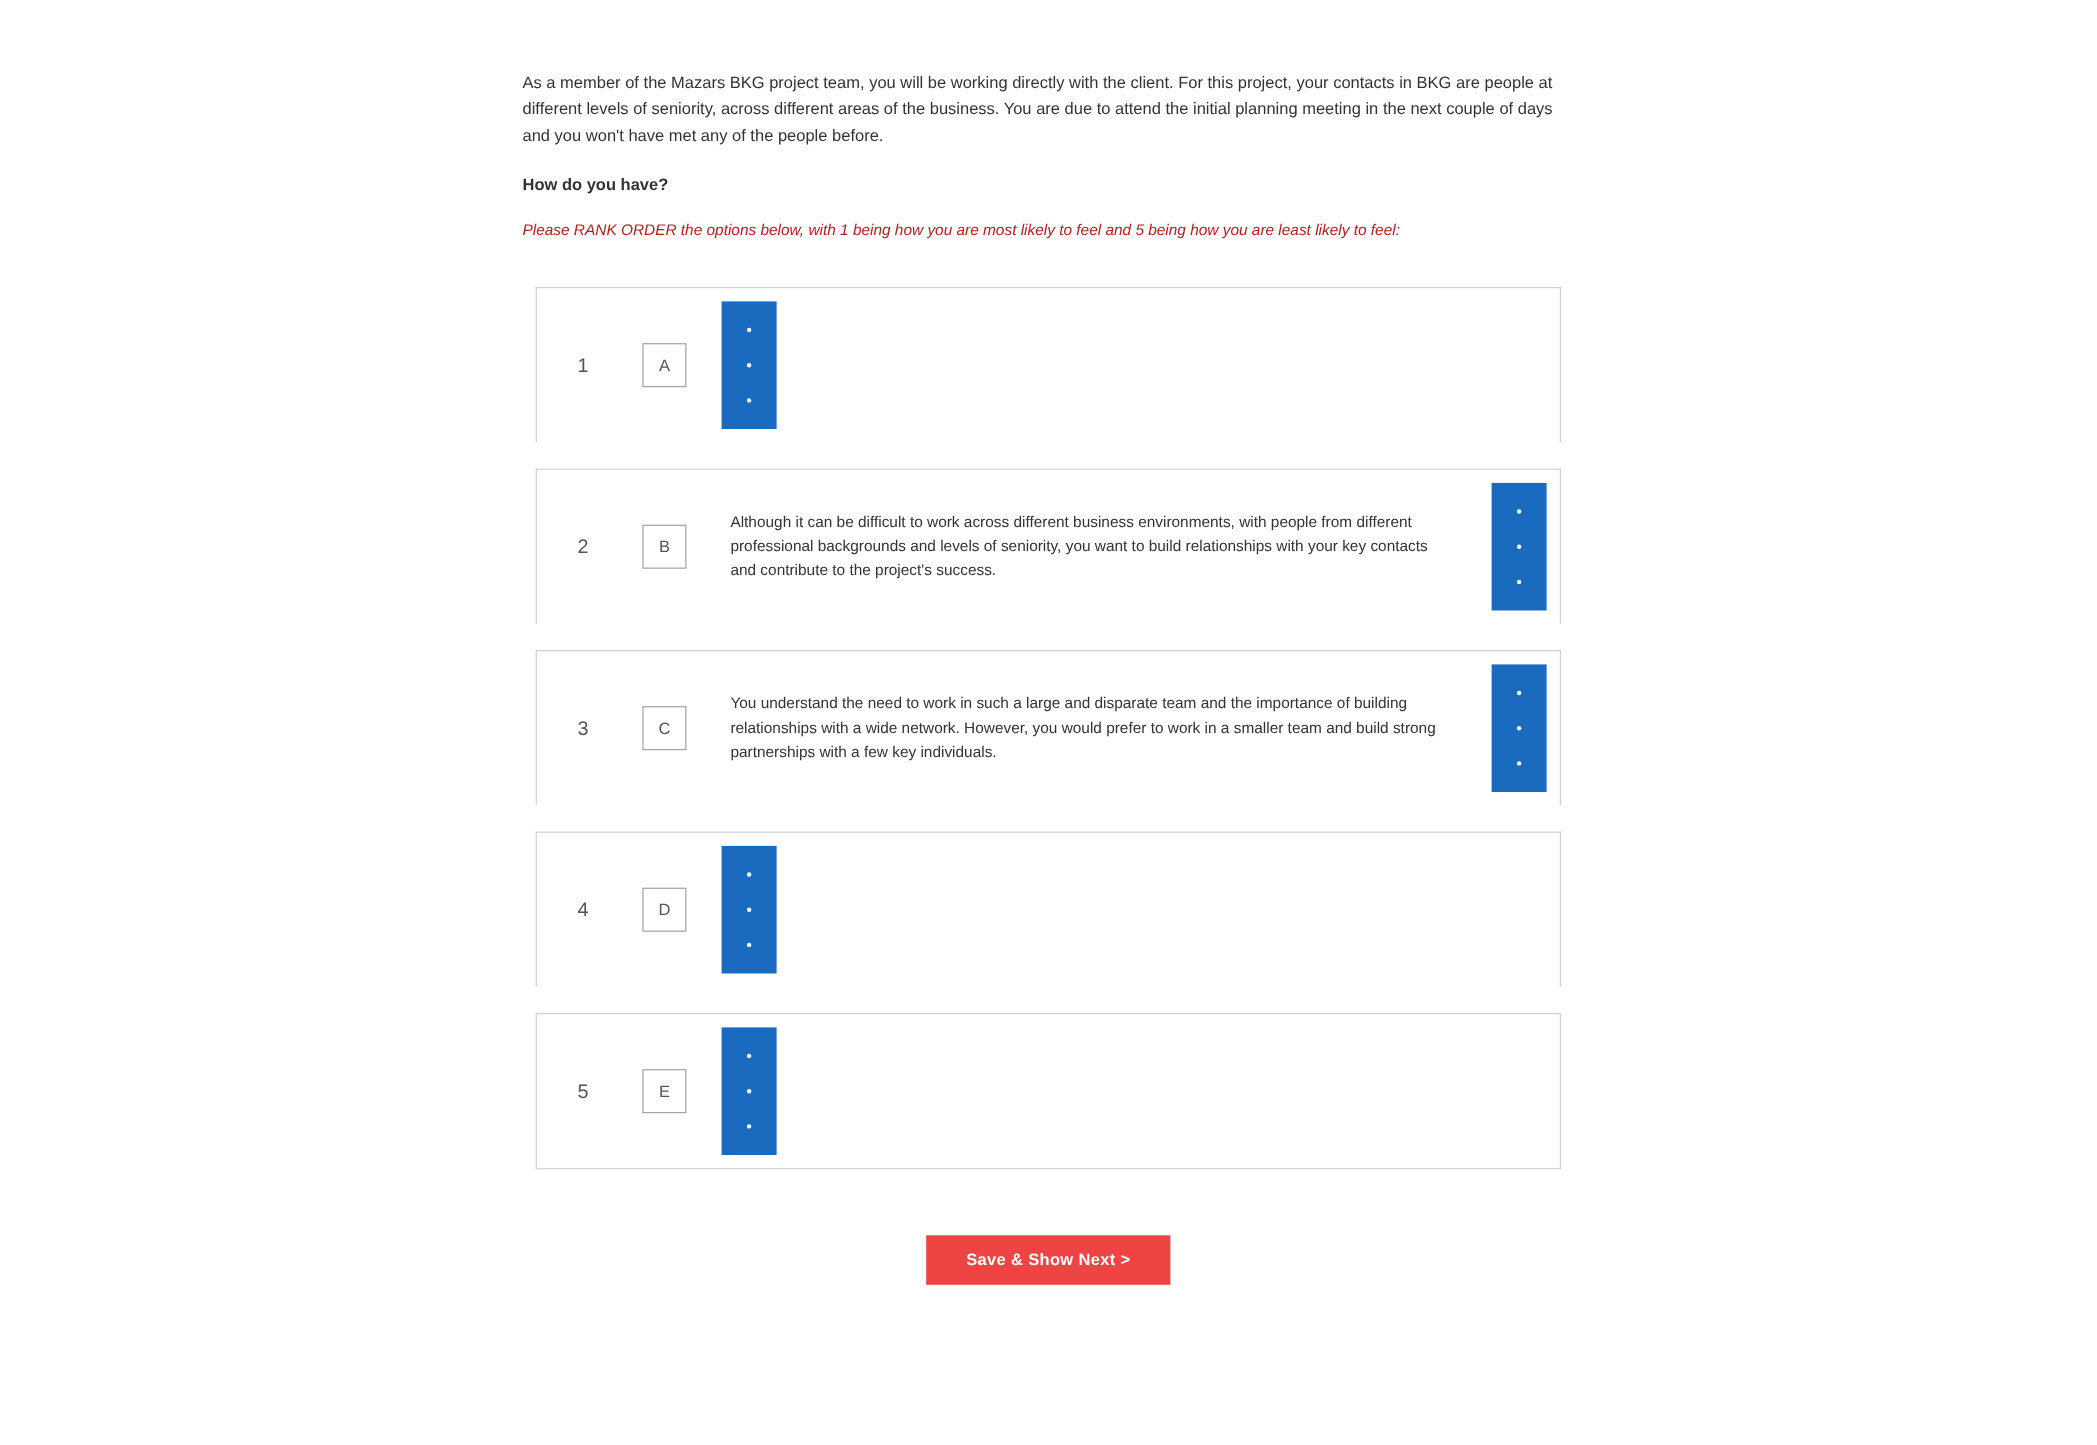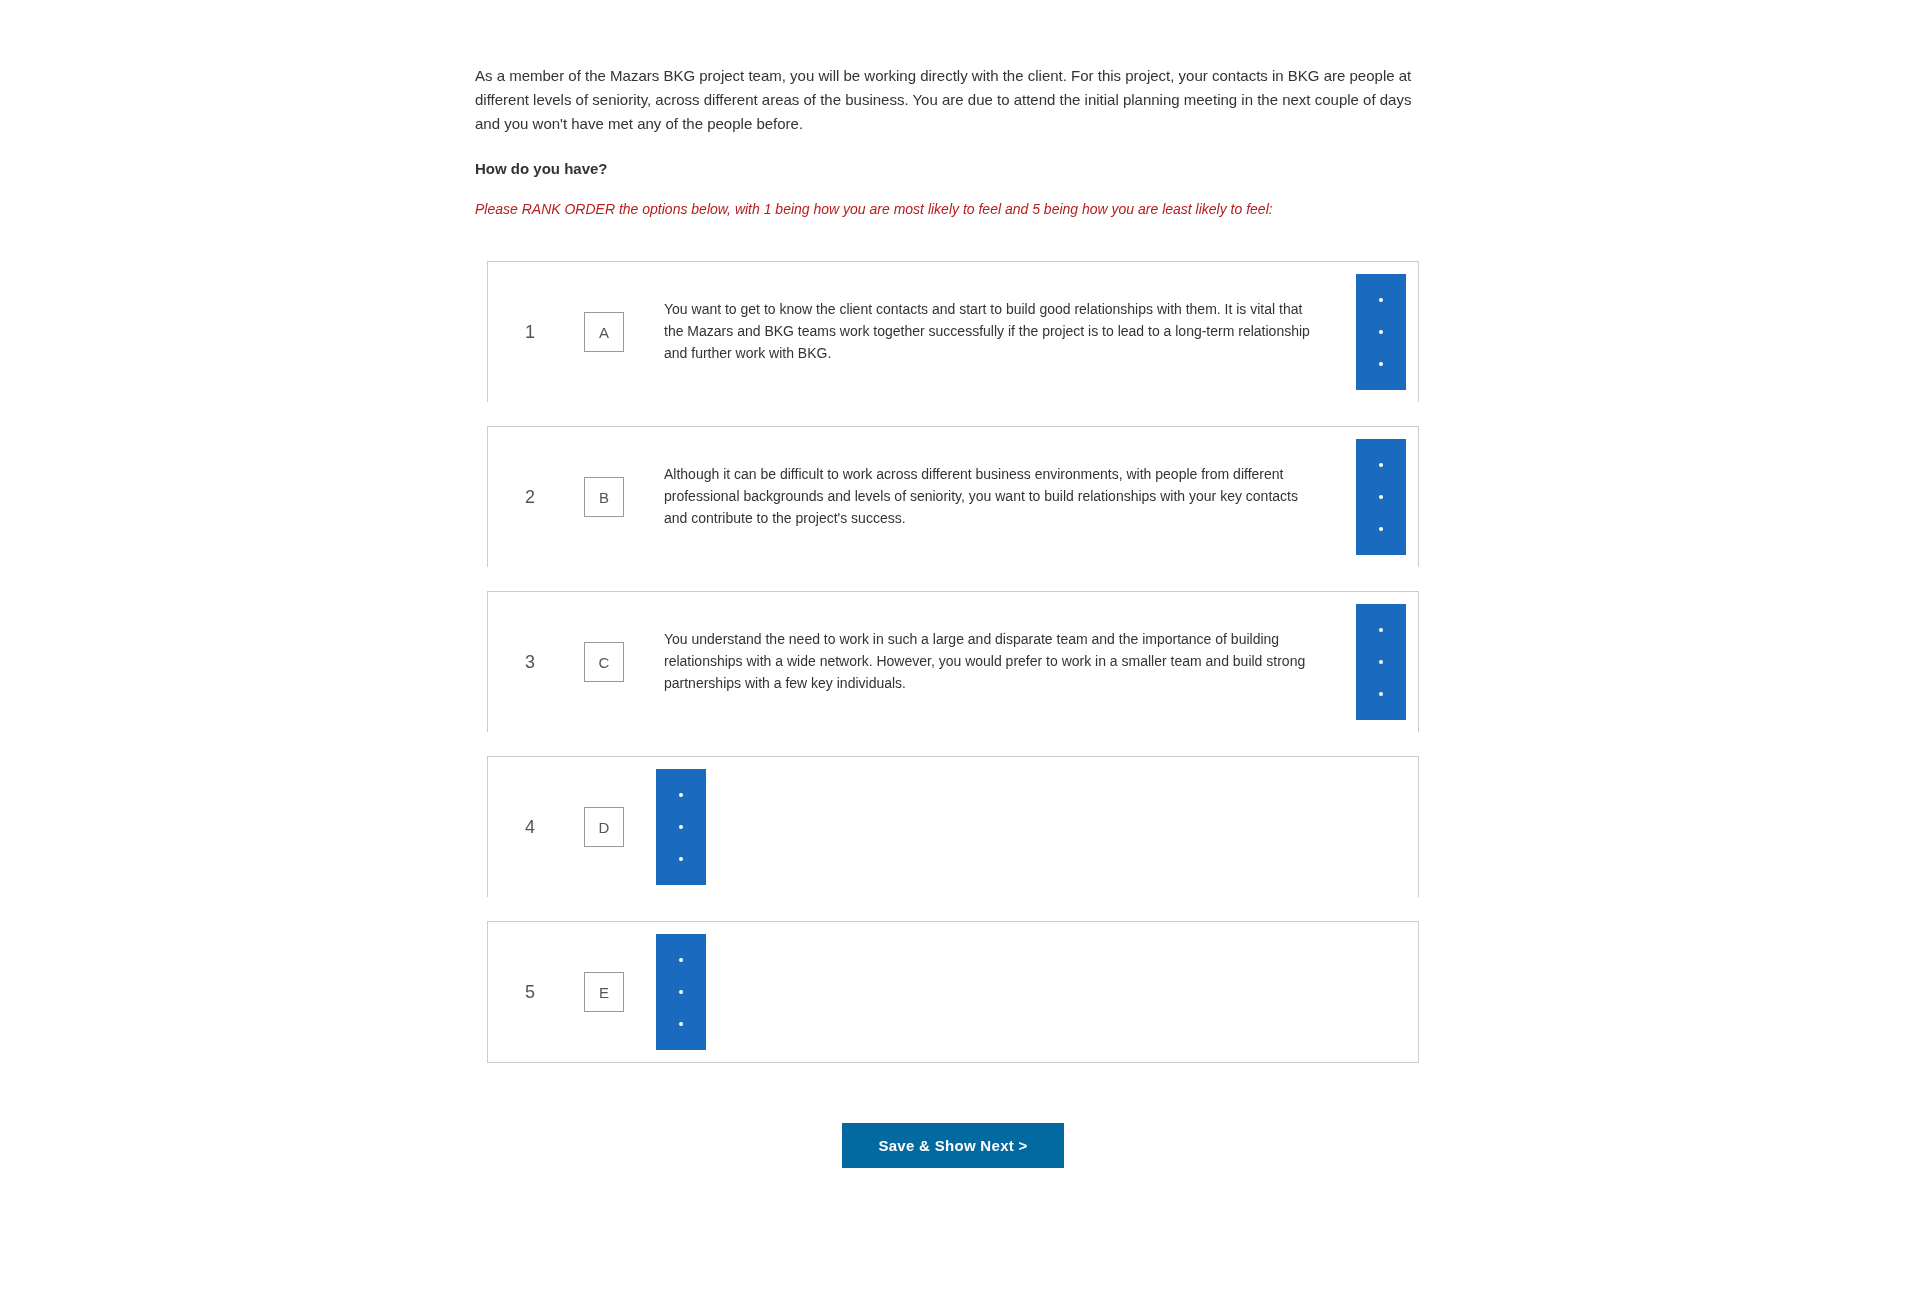--- a/index.html
+++ b/index.html
@@ -113,21 +113,21 @@
       border-radius: 50%;
     }
 
     .button-row {
       display: flex;
       justify-content: center;
       margin-top: 36px;
     }
 
     .save-next-button {
-      background: #0369a1;
+      background: #ef4444;
       color: #fff;
       border: none;
       padding: 14px 36px;
       font-size: 15px;
       font-weight: bold;
       cursor: pointer;
       letter-spacing: 0.3px;
     }
   </style>
 </head>
@@ -136,21 +136,20 @@
 <p class="intro-text">As a member of the Mazars BKG project team, you will be working directly with the client. For this project, your contacts in BKG are people at different levels of seniority, across different areas of the business. You are due to attend the initial planning meeting in the next couple of days and you won't have met any of the people before.</p>
 
 <p class="question-label">How do you have?</p>
 
 <p class="instruction-text">Please RANK ORDER the options below, with 1 being how you are most likely to feel and 5 being how you are least likely to feel:</p>
 
 <ul class="rank-list">
 <li class="rank-item">
       <span class="rank-number">1</span>
       <div class="rank-letter-box">A</div>
-      <div class="rank-text">You want to get to know the client contacts and start to build good relationships with them. It is vital that the Mazars and BKG teams work together successfully if the project is to lead to a long-term relationship and further work with BKG.</div>
       <div class="drag-handle">
         <div class="drag-dots">
           <span></span>
           <span></span>
           <span></span>
         </div>
       </div>
     </li>
     <li class="rank-item">
       <span class="rank-number">2</span>

